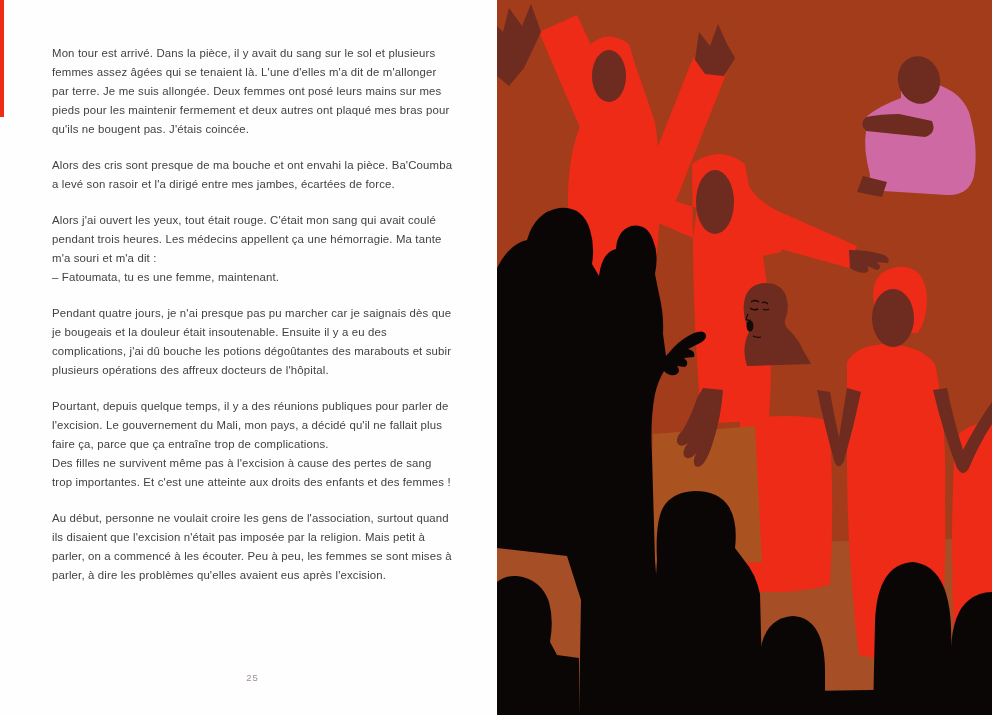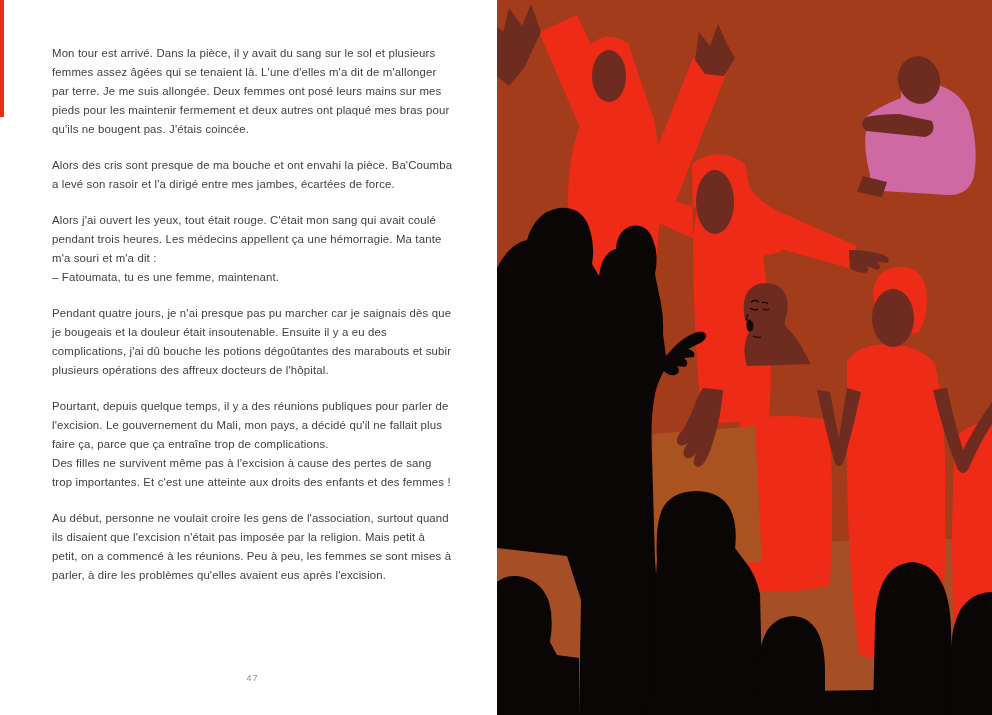--- a/index.html
+++ b/index.html
@@ -24,23 +24,23 @@
   <div class="page-left">
     <div class="red-strip" style="background: rgb(238, 43, 23);"></div>
     <div class="text-block">
       <p>Mon tour est arrivé. Dans la pièce, il y avait du sang sur le sol et plusieurs femmes assez âgées qui se tenaient là. L'une d'elles m'a dit de m'allonger par terre. Je me suis allongée. Deux femmes ont posé leurs mains sur mes pieds pour les maintenir fermement et deux autres ont plaqué mes bras pour qu'ils ne bougent pas. J'étais coincée.</p>
       <p>Alors des cris sont presque de ma bouche et ont envahi la pièce. Ba'Coumba a levé son rasoir et l'a dirigé entre mes jambes, écartées de force.</p>
       <p>Alors j'ai ouvert les yeux, tout était rouge. C'était mon sang qui avait coulé pendant trois heures. Les médecins appellent ça une hémorragie. Ma tante m'a souri et m'a dit :
 – Fatoumata, tu es une femme, maintenant.</p>
       <p>Pendant quatre jours, je n'ai presque pas pu marcher car je saignais dès que je bougeais et la douleur était insoutenable. Ensuite il y a eu des complications, j'ai dû bouche les potions dégoûtantes des marabouts et subir plusieurs opérations des affreux docteurs de l'hôpital.</p>
       <p class="gap-before">Pourtant, depuis quelque temps, il y a des réunions publiques pour parler de l'excision. Le gouvernement du Mali, mon pays, a décidé qu'il ne fallait plus faire ça, parce que ça entraîne trop de complications.
 Des filles ne survivent même pas à l'excision à cause des pertes de sang trop importantes. Et c'est une atteinte aux droits des enfants et des femmes !</p>
-      <p>Au début, personne ne voulait croire les gens de l'association, surtout quand ils disaient que l'excision n'était pas imposée par la religion. Mais petit à petit, on a commencé à les réunions. Peu à peu, les femmes se sont mises à parler, à dire les problèmes qu'elles avaient eus après l'excision.</p>
+      <p>Au début, personne ne voulait croire les gens de l'association, surtout quand ils disaient que l'excision n'était pas imposée par la religion. Mais petit à parler, on a commencé à les écouter. Peu à peu, les femmes se sont mises à parler, à dire les problèmes qu'elles avaient eus après l'excision.</p>
     </div>
-    <div class="page-number">47</div>
+    <div class="page-number">25</div>
   </div>
 
   <div class="page-right">
     <svg width="495" height="715" viewBox="0 0 495 715">
 
       <rect x="0" y="0" width="495" height="715" fill="#a23c1b"></rect>
       <path d="M0,548 L495,538 L495,715 L0,715 Z" fill="#a64e26"></path>
 
       <g>
         <path d="M42,32 L80,15 L154,174 L114,200 Z M196,58 L230,72 L176,208 L142,194 Z

